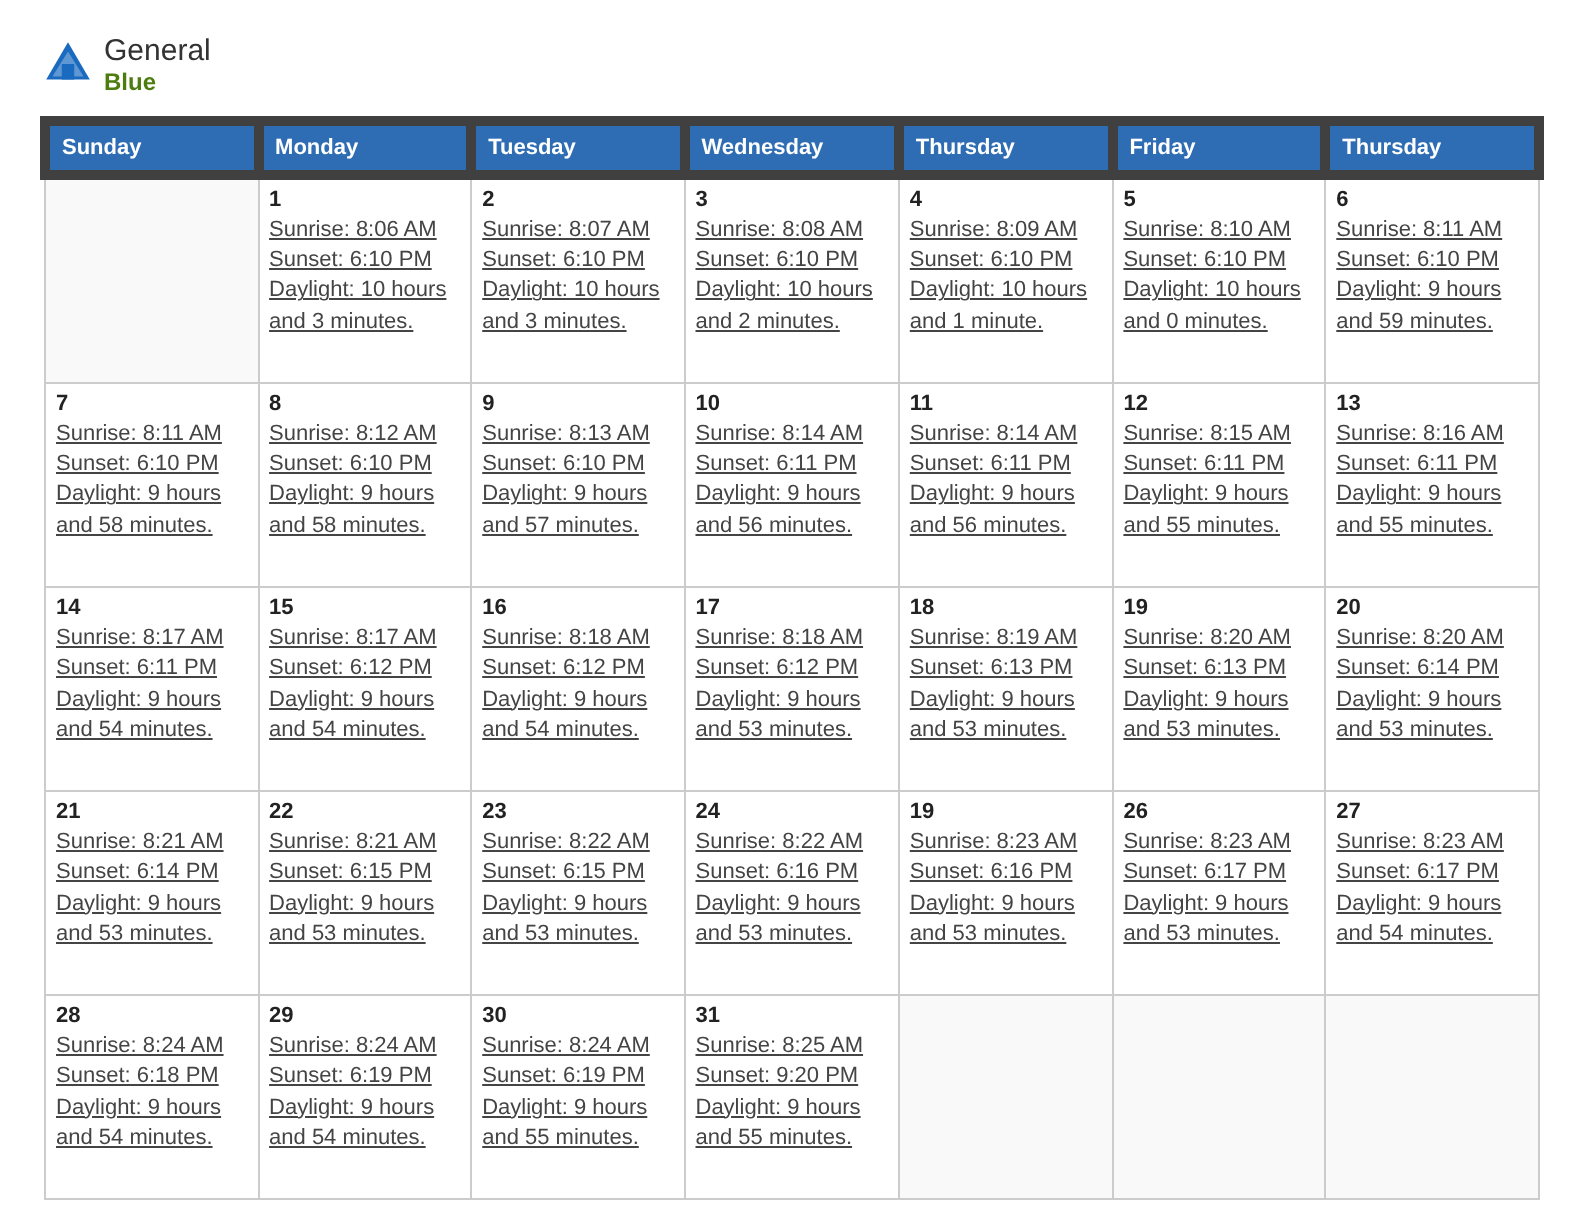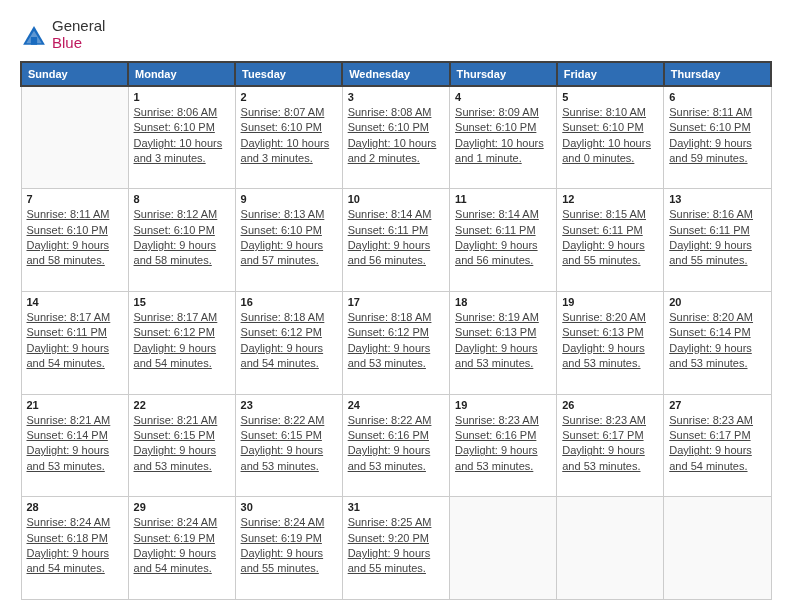--- a/index.html
+++ b/index.html
@@ -18,37 +18,37 @@
       flex-direction: column;
     }
     .header {
       display: flex;
       justify-content: space-between;
       align-items: flex-start;
       margin-bottom: 10px;
     }
     .logo {
       display: flex;
-      align-items: flex-end;
+      align-items: flex-start;
       gap: 4px;
     }
     .logo-text {
       display: flex;
       flex-direction: column;
       line-height: 1.1;
     }
     .logo-general {
       font-size: 15px;
       color: #333;
       font-weight: normal;
     }
     .logo-blue {
-      font-size: 15px;
-      color: #be185d;
-      font-weight: normal;
+      font-size: 12px;
+      color: #4d7c0f;
+      font-weight: bold;
     }
     .logo-icon {
       width: 28px;
       height: 28px;
     }
     .title-block {
       text-align: right;
     }
     .month-title {
       font-size: 30px;
@@ -66,21 +66,21 @@
       flex: 1;
       font-size: 9.5px;
     }
     .calendar thead tr th {
       background: #2e6db4;
       color: #fff;
       text-align: left;
       padding: 5px 6px;
       font-size: 11px;
       font-weight: bold;
-      border: 2px solid #404040;
+      border: 5px solid #404040;
     }
     .calendar tbody tr td {
       border: 1px solid #ccc;
       vertical-align: top;
       padding: 4px 5px;
       width: 108px;
       height: 85px;
     }
     .day-num {
       font-size: 11px;

